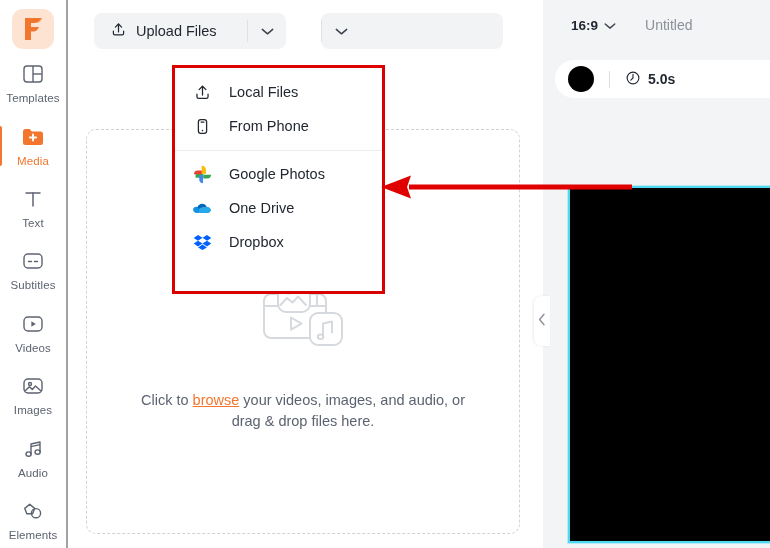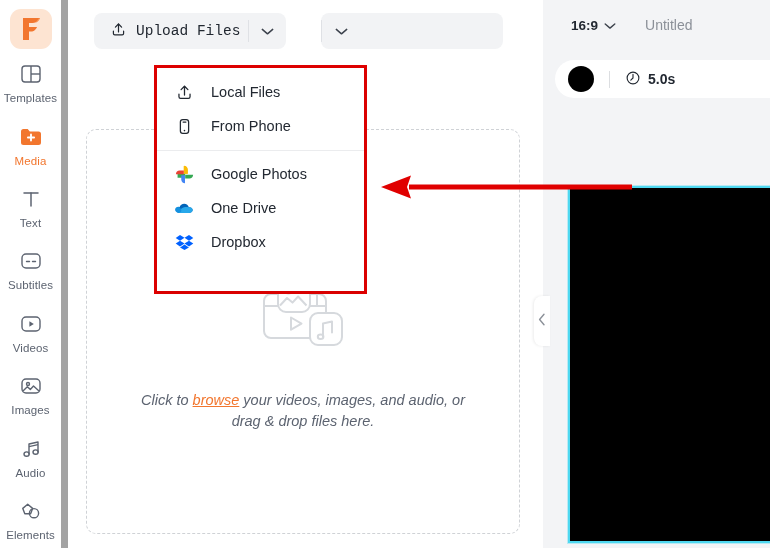--- a/index.html
+++ b/index.html
@@ -8,21 +8,21 @@
     overflow: hidden;
     font-family: "Liberation Sans", sans-serif;
     background: #ffffff;
   }
   #app { position: relative; width: 770px; height: 548px; background: #ffffff; }
 
   
   #sidebar {
     position: absolute; left: 0; top: 0; width: 68px; height: 548px;
     background: #ffffff;
-    border-right: 7px solid #a3a3a3;
+    border-right: 2px solid #a3a3a3;
     display: flex; flex-direction: column; align-items: center;
   }
   .logo-box {
     width: 42px; height: 42px; margin-top: 9px;
     background: #fde4d2; border-radius: 11px;
     display: flex; align-items: center; justify-content: center;
   }
   .nav-item {
     width: 68px; height: 61px; margin-top: 4px;
     display: flex; flex-direction: column; align-items: center; justify-content: center;
@@ -47,21 +47,21 @@
     position: absolute; left: 0; top: 0; width: 474px; height: 62px;
     display: flex; align-items: center;
   }
   .split-btn {
     display: flex; align-items: center; height: 36px;
     background: #f2f3f5; border-radius: 8px; overflow: hidden;
   }
   .split-btn .main {
     display: flex; align-items: center; gap: 9px;
     padding: 0 18px 0 16px; height: 36px; cursor: pointer;
-    font-size: 14.5px; color: #222831; white-space: nowrap; font-family: Liberation Mono, monospace;
+    font-size: 14.5px; color: #222831; white-space: nowrap;
   }
   .split-btn .divider { width: 1px; height: 22px; background: #dfe1e5; }
   .split-btn .caret {
     width: 38px; height: 36px; display: flex; align-items: center; justify-content: center;
     cursor: pointer;
   }
   #upload-split { margin-left: 25px; width: 192px; }
   #upload-split .main { width: 154px; }
   #record-split { margin-left: 35px; width: 182px; }
   #record-split .main { width: 144px; justify-content: center; }
@@ -69,27 +69,27 @@
   
   #dropzone {
     position: absolute; left: 17px; top: 129px; width: 434px; height: 405px;
     border: 1.5px dashed #cfd2d6; border-radius: 10px;
     display: flex; flex-direction: column; align-items: center; justify-content: center;
     background: #ffffff;
   }
   #dz-inner { margin-top: 42px; display: flex; flex-direction: column; align-items: center; }
   #dz-text {
     margin-top: 30px; text-align: center; font-size: 14.5px; color: #5c6370;
-    line-height: 21px; max-width: 350px; font-style: italic;
+    line-height: 21px; max-width: 350px;
   }
   #dz-text .browse { color: #f2762e; text-decoration: underline; cursor: pointer; }
 
   
   #menu-annot {
-    position: absolute; left: 85px; top: 65px; width: 213px; height: 229px;
+    position: absolute; left: 103px; top: 65px; width: 213px; height: 229px;
     border: 3px solid #e00000; background: #ffffff; z-index: 40;
   }
   #menu-card {
     position: absolute; left: 0; top: 0; right: 0; bottom: 0;
     background: #ffffff;
     box-shadow: 0 1px 5px rgba(0,0,0,.07);
     padding: 7px 0 7px 0;
     display: flex; flex-direction: column;
   }
   .menu-item {

